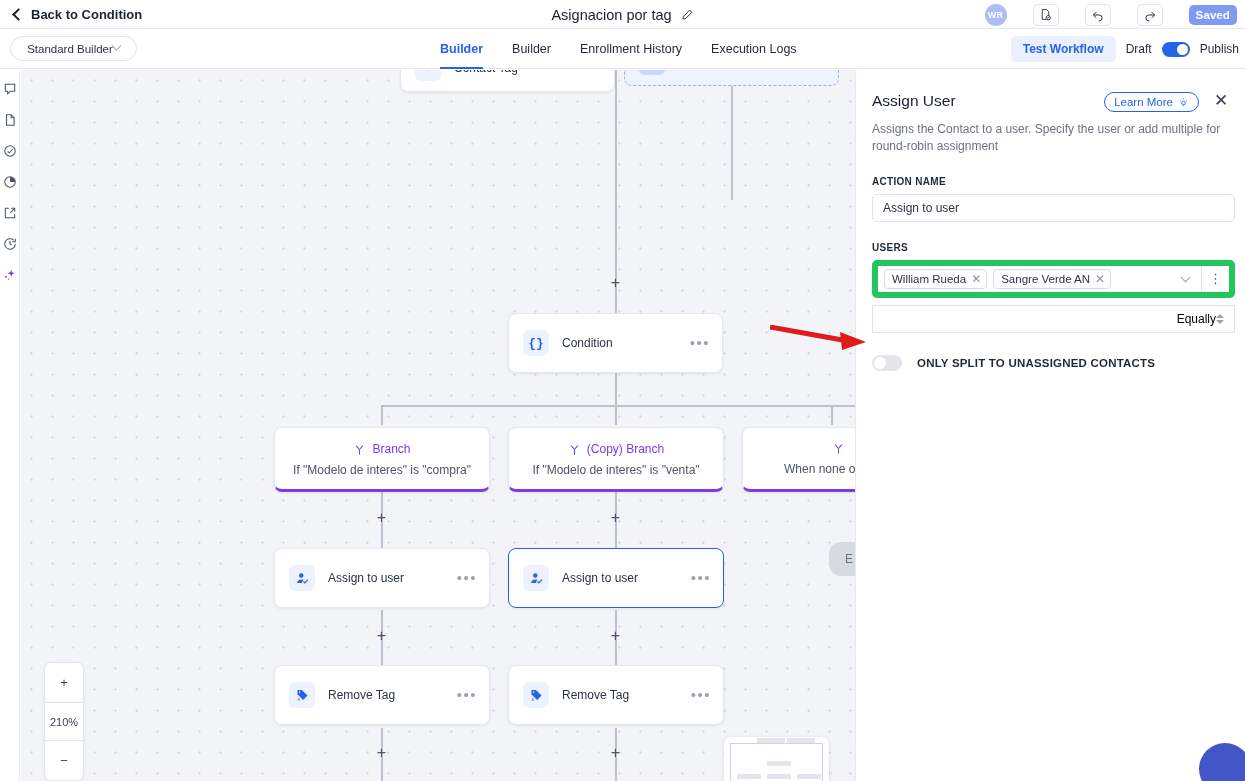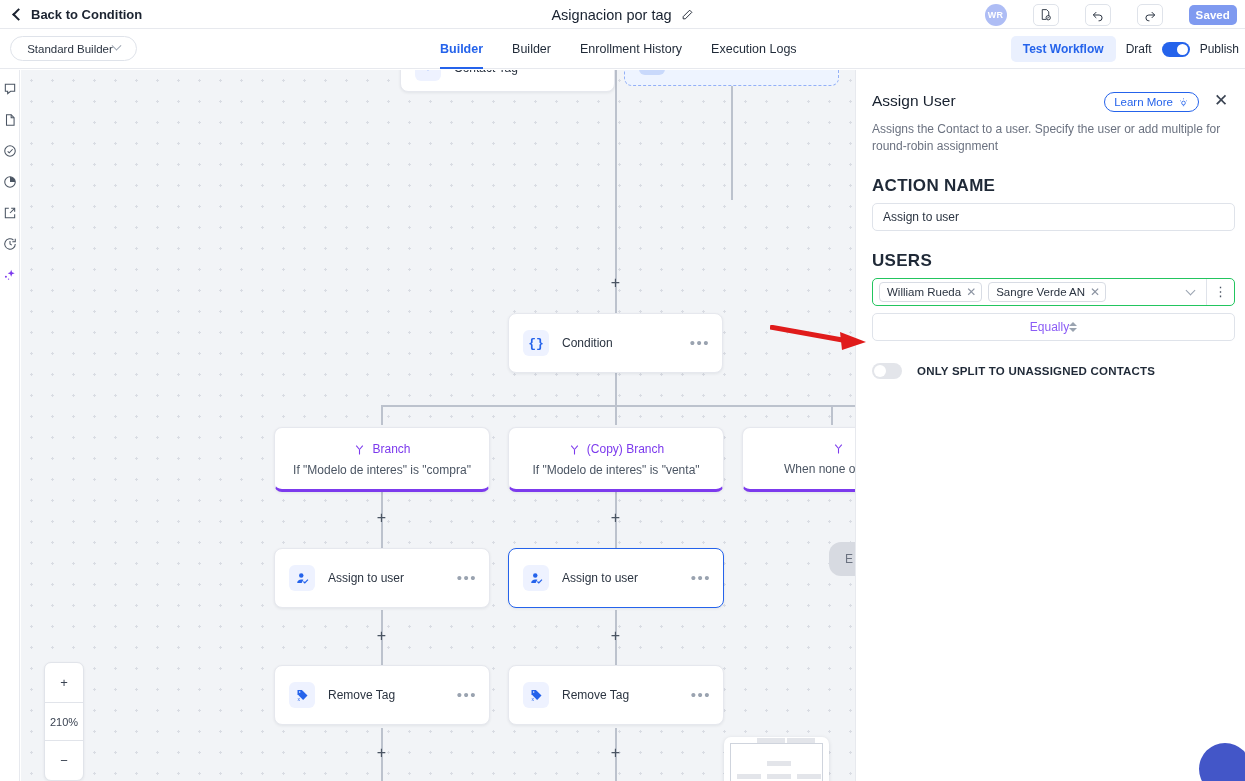--- a/index.html
+++ b/index.html
@@ -185,48 +185,48 @@
     position:absolute; right:46px; top:22px;
     border:1px solid #2563eb; border-radius:12px; color:#2563eb;
     font-size:11.5px; padding:3px 9px; display:flex; align-items:center; gap:5px; cursor:pointer;
   }
   .close-x {
     position:absolute; right:15px; top:21px; width:18px; height:18px;
     display:flex; align-items:center; justify-content:center; font-size:17px; color:#3b4453; cursor:pointer;
   }
   .panel-desc { margin-top:11px; font-size:12px; color:#6b7280; line-height:1.45; width:363px; }
   .field-label {
-    margin-top:20px; font-size:17px; font-weight:700; color:#1f2937; letter-spacing:.3px;
+    margin-top:20px; font-size:10px; font-weight:700; color:#1f2937; letter-spacing:.3px;
   }
   .text-input {
     margin-top:7px; height:28px; border:1px solid #dfe3ea; border-radius:5px;
     display:flex; align-items:center; padding:0 10px; font-size:12px; color:#2b3441; background:#fff;
     width:363px; cursor:text;
   }
   .chip-field {
-    margin-top:7px; min-height:28px; border:1px solid #22c55e; border-radius:5px;
+    margin-top:7px; min-height:28px; border:6px solid #22c55e; border-radius:5px;
     display:flex; align-items:center; width:363px; background:#fff; position:relative;
   }
   .chips { display:flex; align-items:center; gap:6px; padding:0 6px; flex:1; }
   .chip {
     border:1px solid #d8dce4; border-radius:4px; background:#fff;
     font-size:11.5px; color:#2b3441; padding:3px 5px 3px 7px;
     display:flex; align-items:center; gap:5px; cursor:default;
   }
   .chip .x { color:#8b93a1; font-size:12px; cursor:pointer; line-height:1; }
   .chip-caret { width:7px; height:7px; border-right:1.3px solid #9aa3b0; border-bottom:1.3px solid #9aa3b0;
     transform:rotate(45deg); margin-right:12px; margin-top:-3px; }
   .kebab {
     width:28px; border-left:1px solid #dfe3ea; height:26px; display:flex; align-items:center; justify-content:center;
     color:#4b5563; font-size:13px; cursor:pointer; flex:none;
   }
   .select-input {
-    margin-top:7px; height:28px; border:1px solid #dfe3ea; border-radius:5px;
-    display:flex; align-items:center; justify-content:center; padding:0 10px;
-    font-size:12px; color:#8b5cf6; background:#fff; width:363px; cursor:pointer;
+    margin-top:7px; height:28px; border:1px solid #dfe3ea; border-radius:0;
+    display:flex; align-items:center; justify-content:flex-end; padding:0 10px;
+    font-size:12px; color:#000000; background:#fff; width:363px; cursor:pointer;
   }
   .spinner { display:flex; flex-direction:column; gap:2px; color:#8b93a1; }
   .spin-up { width:0;height:0;border-left:4px solid transparent;border-right:4px solid transparent;border-bottom:4px solid #9aa3b0;}
   .spin-dn { width:0;height:0;border-left:4px solid transparent;border-right:4px solid transparent;border-top:4px solid #9aa3b0;}
   .toggle-row { margin-top:22px; display:flex; align-items:center; gap:15px; }
   .toggle-off { width:30px; height:16px; border-radius:9px; background:#e3e5ea; position:relative; cursor:pointer; }
   .toggle-off .knob { position:absolute; top:2px; left:2px; width:12px; height:12px; border-radius:50%; background:#fff; }
   .toggle-text { font-size:11.5px; font-weight:700; color:#1f2937; letter-spacing:.2px; }
 
   

